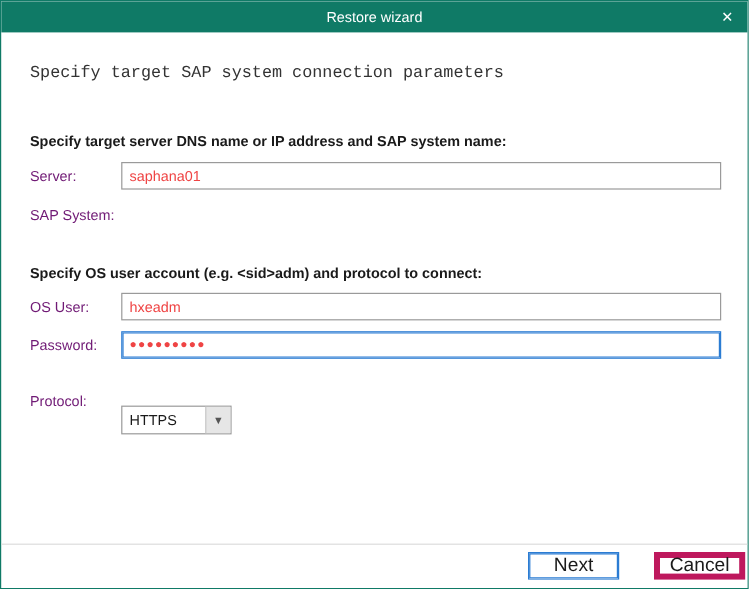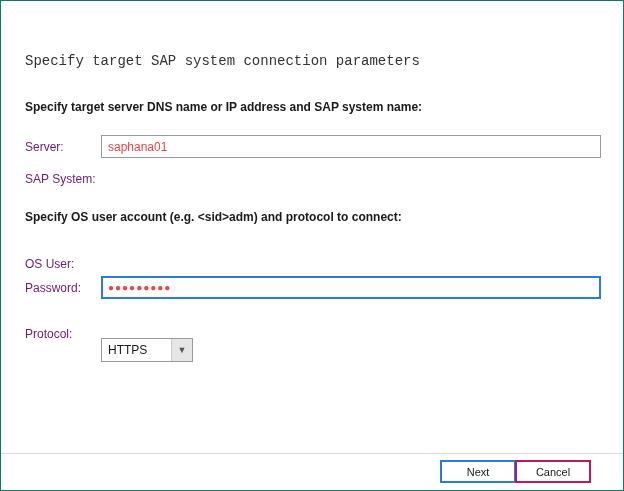--- a/index.html
+++ b/index.html
@@ -51,20 +51,21 @@
     font-size: 14px;
     color: #333333;
     font-family: Liberation Mono, monospace;
   }
   .section-label {
     position: absolute;
     left: 24px;
     font-size: 12px;
     font-weight: bold;
     color: #1a1a1a;
+    margin-top: 11px;
   }
   .field-label {
     position: absolute;
     left: 24px;
     font-size: 12px;
     color: #701a75;
   }
   .text-input {
     position: absolute;
     left: 100px;
@@ -124,55 +125,62 @@
     background: #dcdcdc;
   }
   .btn {
     position: absolute;
     top: 459px;
     width: 76px;
     height: 23px;
     box-sizing: border-box;
     background: #ffffff;
     font-family: "Liberation Sans", "DejaVu Sans", sans-serif;
-    font-size: 11px;
+    font-size: 16px;
     color: #1a1a1a;
     cursor: pointer;
     display: flex;
     align-items: center;
     justify-content: center;
   }
   .btn-next {
     left: 439px;
     border: 1px solid #2b7cd3;
     box-shadow: 0 0 0 1px #2b7cd3 inset;
   }
   .btn-cancel {
-    left: 514px;
-    border: 2px solid #be185d;
+    left: 544px;
+    border: 5px solid #be185d;
   }
 </style>
 </head>
 <body>
 
 <div class="window">
 
+  <div class="titlebar">
+    <span class="titlebar-text">Restore wizard</span>
+    <button class="close-btn">
+      <span>✕</span>
+    </button>
+  </div>
 
   <div class="heading">Specify target SAP system connection parameters</div>
 
   <div class="section-label" style="top: 99px;">Specify target server DNS name or IP address and SAP system name:</div>
 
   <label class="field-label" style="top: 139px;">Server:</label>
   <input class="text-input" style="top: 134px;" type="text" value="saphana01">
 
   <label class="field-label" style="top: 171px;">SAP System:</label>
 
   <div class="section-label" style="top: 209px;">Specify OS user account (e.g. &lt;sid&gt;adm) and protocol to connect:</div>
 
-  <label class="field-label" style="top: 256px;">OS User:</label>
+  <label class="field-label" style="top: 248px;">OS User:</label>
+  <input class="text-input" style="top: 243px;" type="text" value="hxeadm">
 
   <label class="field-label" style="top: 280px;">Password:</label>
   <input class="text-input password-input focused" style="top: 275px;" type="text" value="●●●●●●●●●">
 
   <label class="field-label" style="top: 326px;">Protocol:</label>
   <div class="dropdown" style="top: 337px;">
     <span class="dropdown-value">HTTPS</span>
     <span class="dropdown-button">▼</span>
   </div>
 

